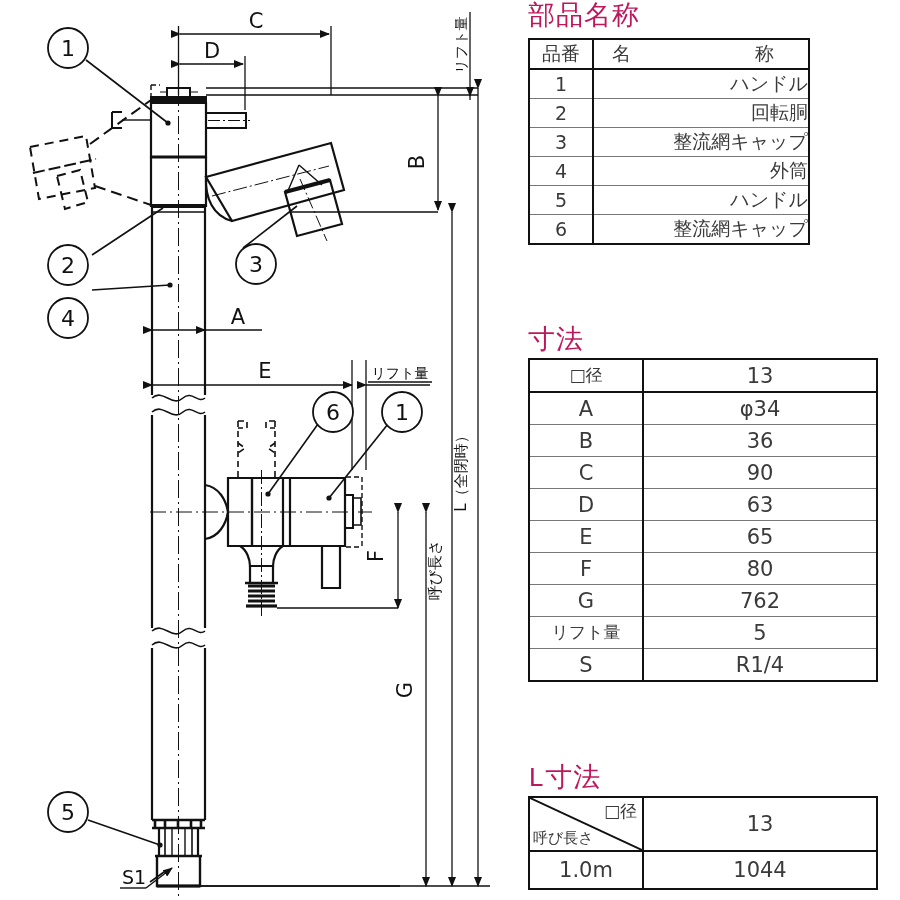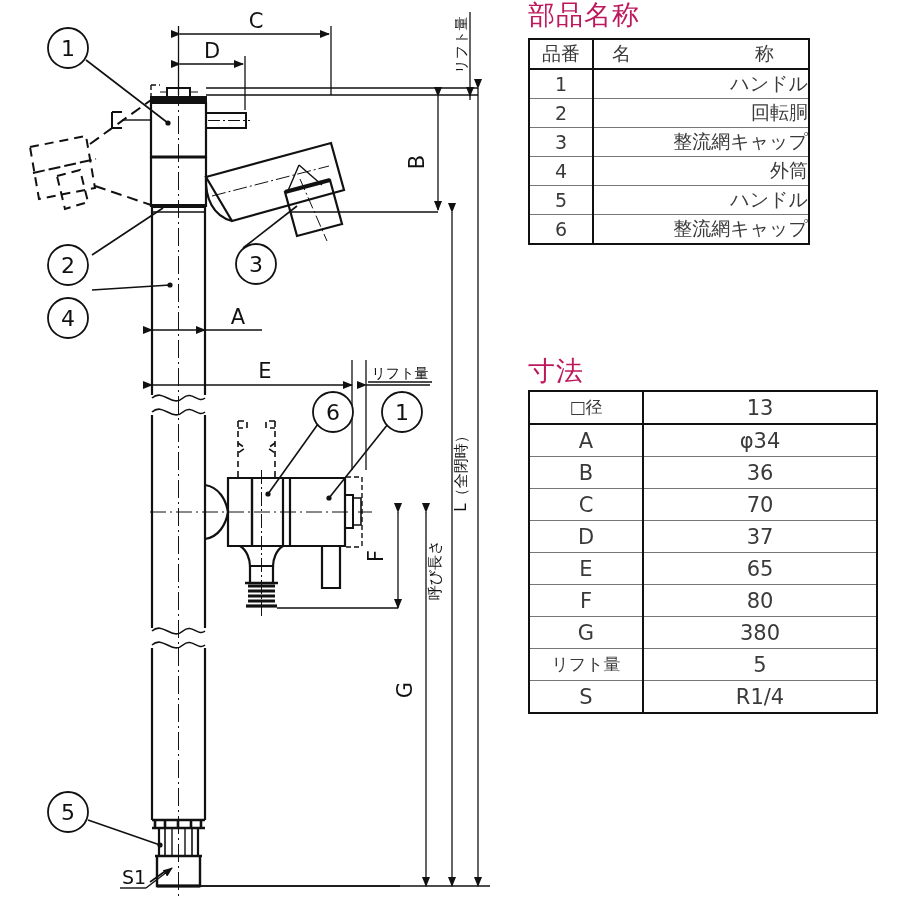--- a/index.html
+++ b/index.html
@@ -344,62 +344,85 @@
           <td class="c-name">ハンドル</td>
         </tr>
         <tr>
           <td class="c-no">6</td>
           <td class="c-name">整流網キャップ</td>
         </tr>
       </tbody>
     </table>
   </div>
 
-  <div class="panel" style="left:528px;top:330px;margin-top:32px;">
+  <div class="panel" style="left:528px;top:330px;">
     <div class="panel-title">寸法</div>
     <table class="tbl" id="dim-table">
       <tbody>
         <tr class="hdr">
           <td class="c-sym sm">□径</td>
           <td>13</td>
         </tr>
         <tr>
           <td class="c-sym">A</td>
           <td>φ34</td>
         </tr>
         <tr>
           <td class="c-sym">B</td>
           <td>36</td>
         </tr>
         <tr>
           <td class="c-sym">C</td>
-          <td>70</td>
+          <td>90</td>
         </tr>
         <tr>
           <td class="c-sym">D</td>
-          <td>37</td>
+          <td>63</td>
         </tr>
         <tr>
           <td class="c-sym">E</td>
           <td>65</td>
         </tr>
         <tr>
           <td class="c-sym">F</td>
           <td>80</td>
         </tr>
         <tr>
           <td class="c-sym">G</td>
-          <td>380</td>
+          <td>762</td>
         </tr>
         <tr>
           <td class="c-sym sm">リフト量</td>
           <td>5</td>
         </tr>
         <tr>
           <td class="c-sym">S</td>
           <td>R1/4</td>
         </tr>
       </tbody>
     </table>
   </div>
 
+  <div class="panel" style="left:528px;top:768px;">
+    <div class="panel-title">L寸法</div>
+    <table class="tbl" id="l-table">
+      <tbody>
+        <tr class="hdr">
+          <td class="c-l1">
+            <div class="diag">
+              <svg class="dg-line" viewBox="0 0 112 52" preserveAspectRatio="none">
+                <line x1="0" y1="0" x2="112" y2="52" stroke="#111" stroke-width="2" vector-effect="non-scaling-stroke"></line>
+              </svg>
+              <span class="dg-tr">□径</span>
+              <span class="dg-bl">呼び長さ</span>
+            </div>
+          </td>
+          <td>13</td>
+        </tr>
+        <tr class="row">
+          <td class="c-l1">1.0m</td>
+          <td>1044</td>
+        </tr>
+      </tbody>
+    </table>
+  </div>
 
 </div>
 
 </body></html>

